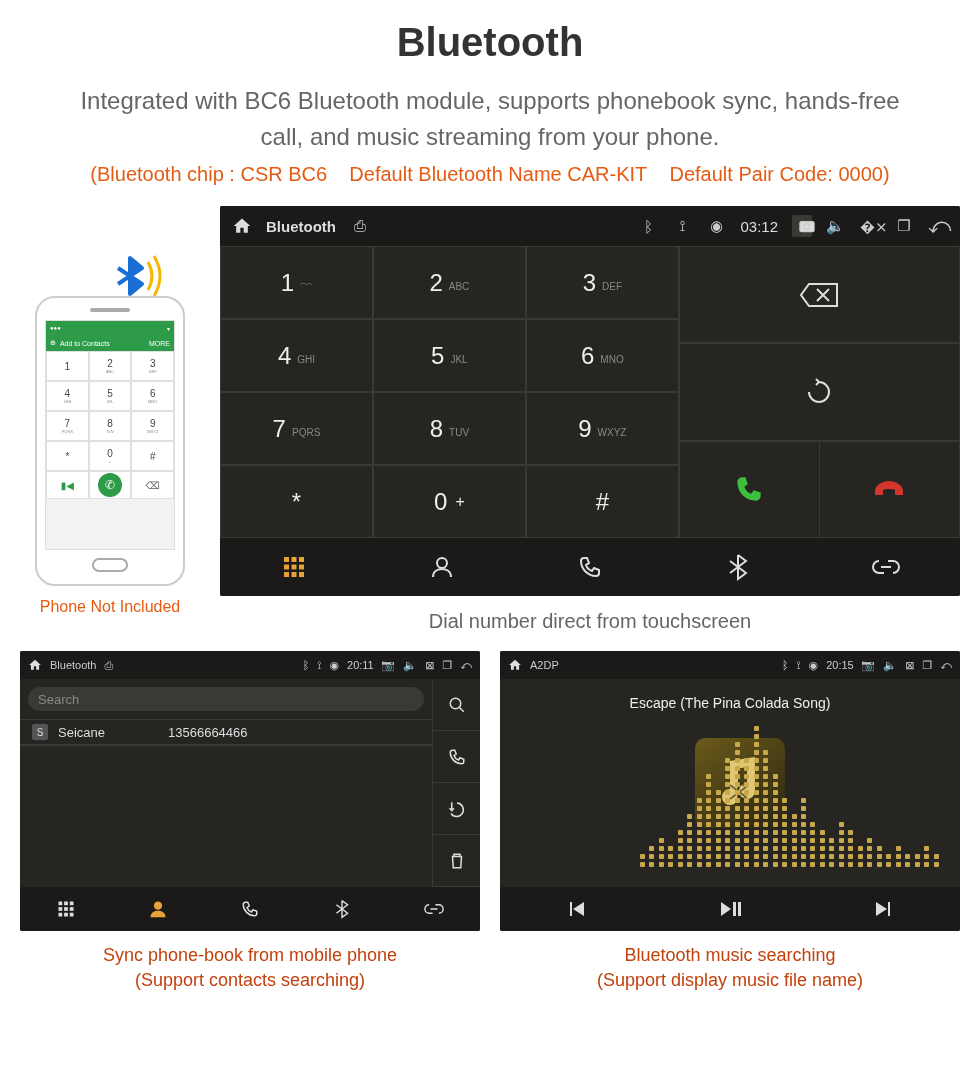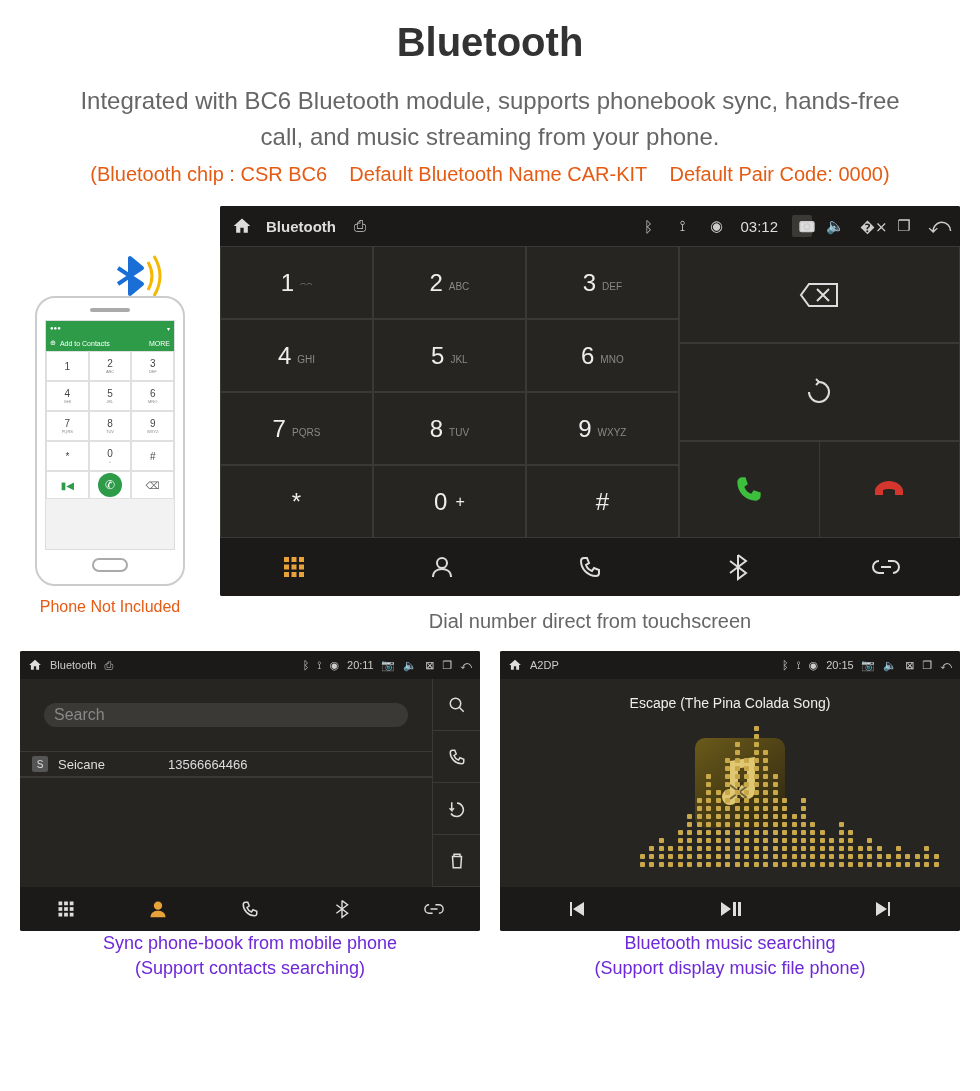--- a/index.html
+++ b/index.html
@@ -60,39 +60,39 @@
   .caption { text-align:center; font-size:20px; color:#666; margin-top:14px; }
 
   .bottom-row { display:flex; gap:20px; }
   .panel-col { flex:1; display:flex; flex-direction:column; align-items:center; }
   .panel { width: 460px; height: 280px; background:#262522; color:#ddd; display:flex; flex-direction:column; overflow:hidden; border-radius:2px;}
   .pn-top { height:28px; background:#1b1a18; display:flex; align-items:center; padding:0 8px; gap:8px; font-size:11px; color:#ccc;}
   .pn-top .spacer{flex:1;}
   .pn-top .ico{font-size:11px;}
   .pn-body { flex:1; display:flex; }
   .pn-left { flex:1; display:flex; flex-direction:column;}
-  .search-bar { margin:24px; height:24px; background:#3a3936; border-radius:12px; padding:0 10px; display:flex; align-items:center; font-size:16px; color:#888;}
+  .search-bar { margin:8px; height:24px; background:#3a3936; border-radius:12px; padding:0 10px; display:flex; align-items:center; font-size:13px; color:#888;}
   .contact-row { display:flex; align-items:center; gap:10px; padding:4px 12px; font-size:13px; border-top:1px solid #3a3936; border-bottom:1px solid #3a3936;}
   .contact-badge { width:16px; height:16px; background:#555; color:#ddd; font-size:10px; display:flex; align-items:center; justify-content:center; border-radius:2px;}
   .pn-right-icons { width:48px; display:flex; flex-direction:column; border-left:1px solid #3a3936;}
   .pn-right-icons > div { flex:1; display:flex; align-items:center; justify-content:center; border-bottom:1px solid #3a3936; font-size:16px;}
   .pn-bottom { height:44px; background:#1b1a18; display:flex;}
   .pn-bottom > div { flex:1; display:flex; align-items:center; justify-content:center;}
 
   .music-body { flex:1; position:relative; display:flex; align-items:center;justify-content:center; }
   .music-icon-box { width:90px; height:90px; border-radius:10px; margin-left:20px;
      background: linear-gradient(145deg,#6b5a1a,#2a2410); display:flex; align-items:center; justify-content:center; }
   .music-title { position:absolute; top:16px; left:0; right:0; text-align:center; font-size:14px; color:#eee;}
   .eq { position:absolute; left:140px; right:20px; bottom:20px; height:120px; display:flex; align-items:flex-end; gap:3px;}
   .eq-col { flex:1; display:flex; flex-direction:column-reverse; gap:3px;}
   .eq-dot { width:5px; height:5px; background:#c9a84a; border-radius:1px;}
   .music-controls { height:44px; background:#1b1a18; display:flex;}
   .music-controls > div { flex:1; display:flex; align-items:center; justify-content:center; font-size:18px;}
 
-  .caption2 { text-align:center; font-size:18px; color:#6d28d9; line-height:1.4;}
+  .caption2 { text-align:center; font-size:18px; color:#c2410c; margin-top:12px; line-height:1.4;}
 
   svg { display:block; }
   .orange { fill:#e8a23a; }
   .white { fill:#ddd; }
 </style>
 </head>
 <body>
 
 <div class="page">
   <div class="title">Bluetooth</div>
@@ -765,17 +765,17 @@
             </div>
           <div>
               <svg width="20" height="20" viewBox="0 0 20 20">
                 <path fill="#ddd" d="M3 3 L14 10 L3 17 Z M15 3 L17 3 L17 17 L15 17 Z"></path>
               </svg>
             </div>
         </div>
       </div>
       <div class="caption2">
         <div>Bluetooth music searching</div>
-        <div>(Support display music file phone)</div>
+        <div>(Support display music file name)</div>
       </div>
     </div>
   </div>
 </div>
 
 </body></html>

